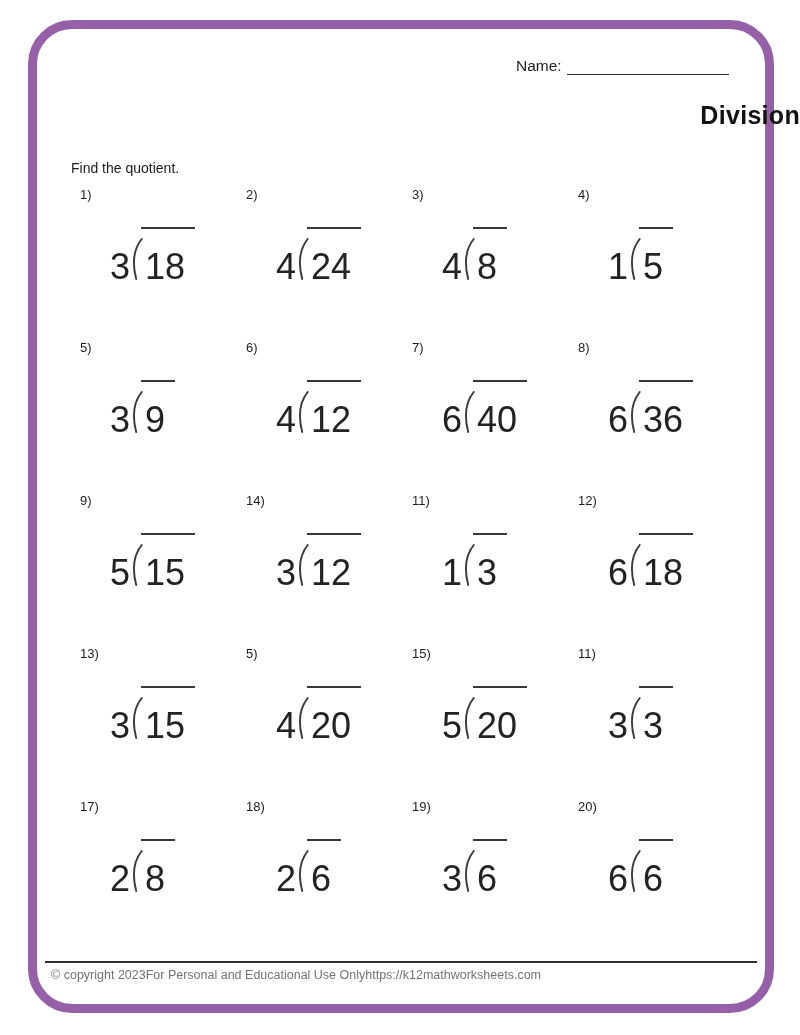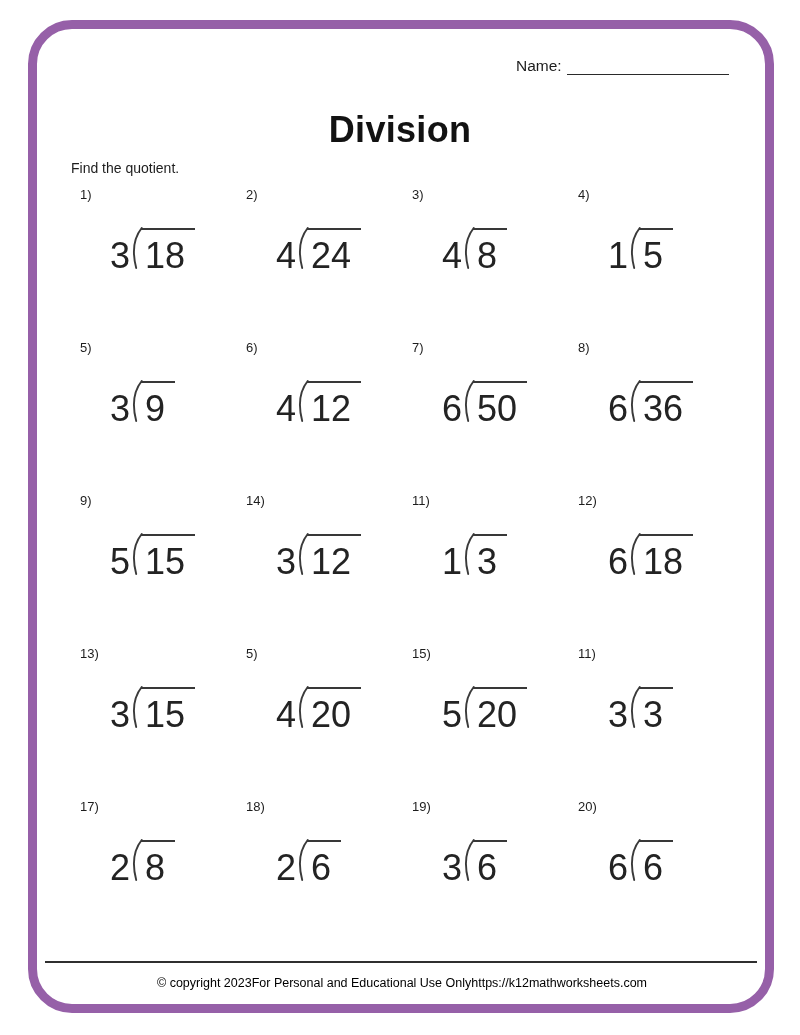--- a/index.html
+++ b/index.html
@@ -36,26 +36,25 @@
     width: 162px;
     height: 18px;
     border-bottom: 1.6px solid #2a2a2a;
     margin-left: 5px;
   }
   .title {
     position: absolute;
     left: 0;
     top: 101px;
     width: 100%;
-    text-align: center;
-    font-size: 36px;
+    text-align: right;
+    font-size: 25px;
     font-weight: 700;
     letter-spacing: 0.3px;
     color: #121212;
-    margin-top: 8px;
   }
   .instruction {
     position: absolute;
     left: 71px;
     top: 160px;
     font-size: 14px;
     color: #1d1d1d;
   }
   .grid {
     position: absolute;
@@ -89,37 +88,36 @@
     flex: 0 0 auto;
   }
   .bracket path {
     fill: none;
     stroke: #3a3a3a;
     stroke-width: 1.9;
     stroke-linecap: round;
   }
   .dividend {
     border-top: 2.5px solid #383838;
-    padding: 8px 10px 0 4px;
+    padding: 20px 10px 0 4px;
   }
   .footer {
     position: absolute;
     left: 45px;
     top: 961px;
     width: 712px;
     border-top: 2px solid #2f2f2f;
   }
   .footer-inner {
     display: flex;
-    justify-content: center;
+    justify-content: flex-start;
     align-items: baseline;
     padding: 5px 4px 0 6px;
     font-size: 12.5px;
-    color: #000000;
-    margin-top: 8px;
+    color: #737373;
   }
 </style>
 </head>
 <body>
 
 <div class="page">
   <div class="frame"></div>
 
   <div class="name-row">
     <span>Name:</span>
@@ -197,21 +195,21 @@
       </div>
     </div>
 
     <div class="problem">
       <div class="p-num">7)</div>
       <div class="p-expr">
         <span class="divisor">6</span>
         <svg class="bracket" viewBox="0 0 15 42" preserveAspectRatio="none" aria-hidden="true">
           <path d="M13.7,1 C6.5,10 3.8,24 8.2,41"></path>
         </svg>
-        <span class="dividend">50</span>
+        <span class="dividend">40</span>
       </div>
     </div>
 
     <div class="problem">
       <div class="p-num">8)</div>
       <div class="p-expr">
         <span class="divisor">6</span>
         <svg class="bracket" viewBox="0 0 15 42" preserveAspectRatio="none" aria-hidden="true">
           <path d="M13.7,1 C6.5,10 3.8,24 8.2,41"></path>
         </svg>

